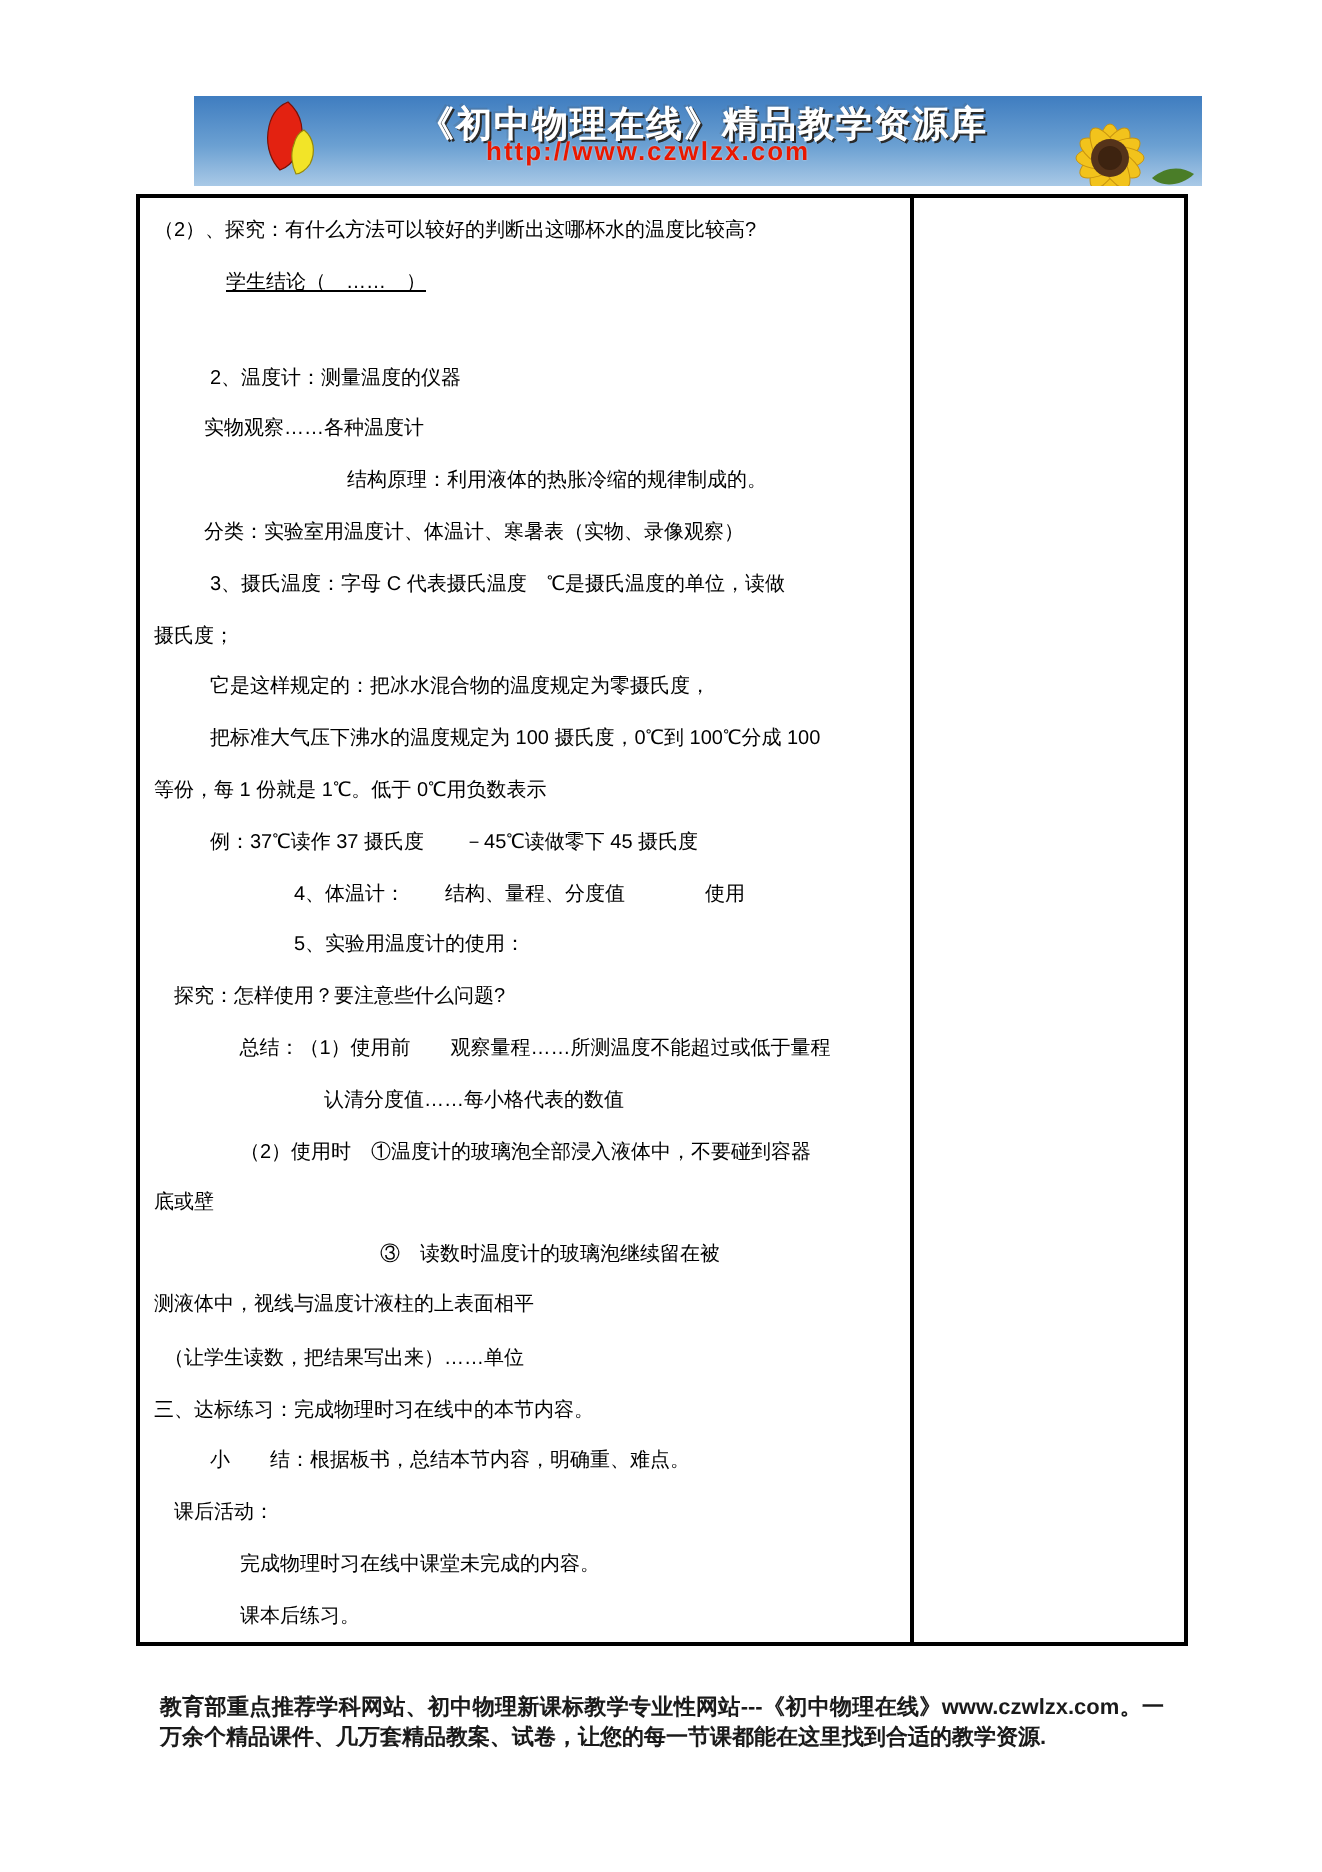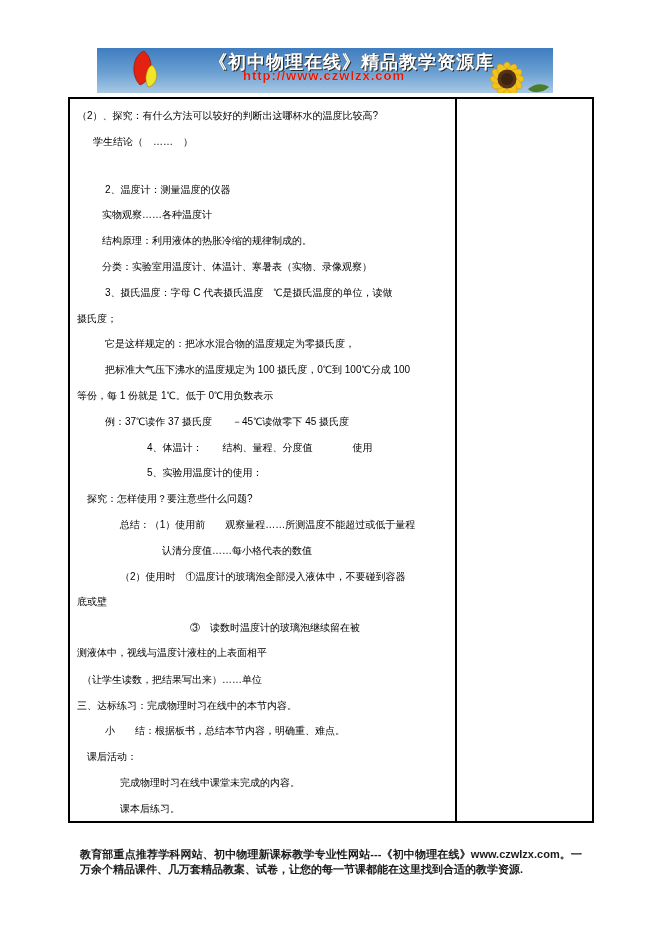--- a/index.html
+++ b/index.html
@@ -14,21 +14,21 @@
     height: 936px;
     background: #ffffff;
     overflow: hidden;
     color: #000;
   }
   
   .banner {
     position: absolute;
     left: 97px;
     top: 48px;
-    width: 456px;
+    width: 504px;
     height: 45px;
     background: linear-gradient(180deg, #3f7dc0 0%, #6ba0d2 55%, #a9c9e6 100%);
     overflow: hidden;
   }
   .banner-logo {
     position: absolute;
     left: 25px;
     top: 1px;
     width: 46px;
     height: 43px;
@@ -128,24 +128,24 @@
         <circle r="9.5" fill="#55331a"></circle>
         <circle r="6" fill="#3d2310"></circle>
       </g>
       <path d="M55 36 C62 30 70 30 76 34 C70 40 60 41 55 36 Z" fill="#4a7d28"></path>
     </svg>
   </div>
 
   <div class="lesson-table">
     <div class="cell-left">
         <div class="doc-line" style="padding-left: 7px;">（2）、探究：有什么方法可以较好的判断出这哪杯水的温度比较高?</div>
-        <div class="doc-line" style="padding-left: 23px;">学生结论（　……　）</div>
+        <div class="doc-line" style="padding-left: 43px; text-decoration: underline;">学生结论（　……　）</div>
         <div class="doc-line" style="padding-left: 35px; margin-top: 22px;">2、温度计：测量温度的仪器</div>
         <div class="doc-line" style="padding-left: 32px;">实物观察……各种温度计</div>
-        <div class="doc-line" style="padding-left: 32px;">结构原理：利用液体的热胀冷缩的规律制成的。</div>
+        <div class="doc-line" style="padding-left: 32px; text-align: center;">结构原理：利用液体的热胀冷缩的规律制成的。</div>
         <div class="doc-line" style="padding-left: 32px;">分类：实验室用温度计、体温计、寒暑表（实物、录像观察）</div>
         <div class="doc-line" style="padding-left: 35px;">3、摄氏温度：字母 C 代表摄氏温度　℃是摄氏温度的单位，读做</div>
         <div class="doc-line" style="padding-left: 7px;">摄氏度；</div>
         <div class="doc-line" style="padding-left: 35px;">它是这样规定的：把冰水混合物的温度规定为零摄氏度，</div>
         <div class="doc-line" style="padding-left: 35px;">把标准大气压下沸水的温度规定为 100 摄氏度，0℃到 100℃分成 100</div>
         <div class="doc-line" style="padding-left: 7px;">等份，每 1 份就是 1℃。低于 0℃用负数表示</div>
         <div class="doc-line" style="padding-left: 35px;">例：37℃读作 37 摄氏度　　－45℃读做零下 45 摄氏度</div>
         <div class="doc-line" style="padding-left: 77px;">4、体温计：　　结构、量程、分度值　　　　使用</div>
         <div class="doc-line" style="padding-left: 77px;">5、实验用温度计的使用：</div>
         <div class="doc-line" style="padding-left: 17px;">探究：怎样使用？要注意些什么问题?</div>

